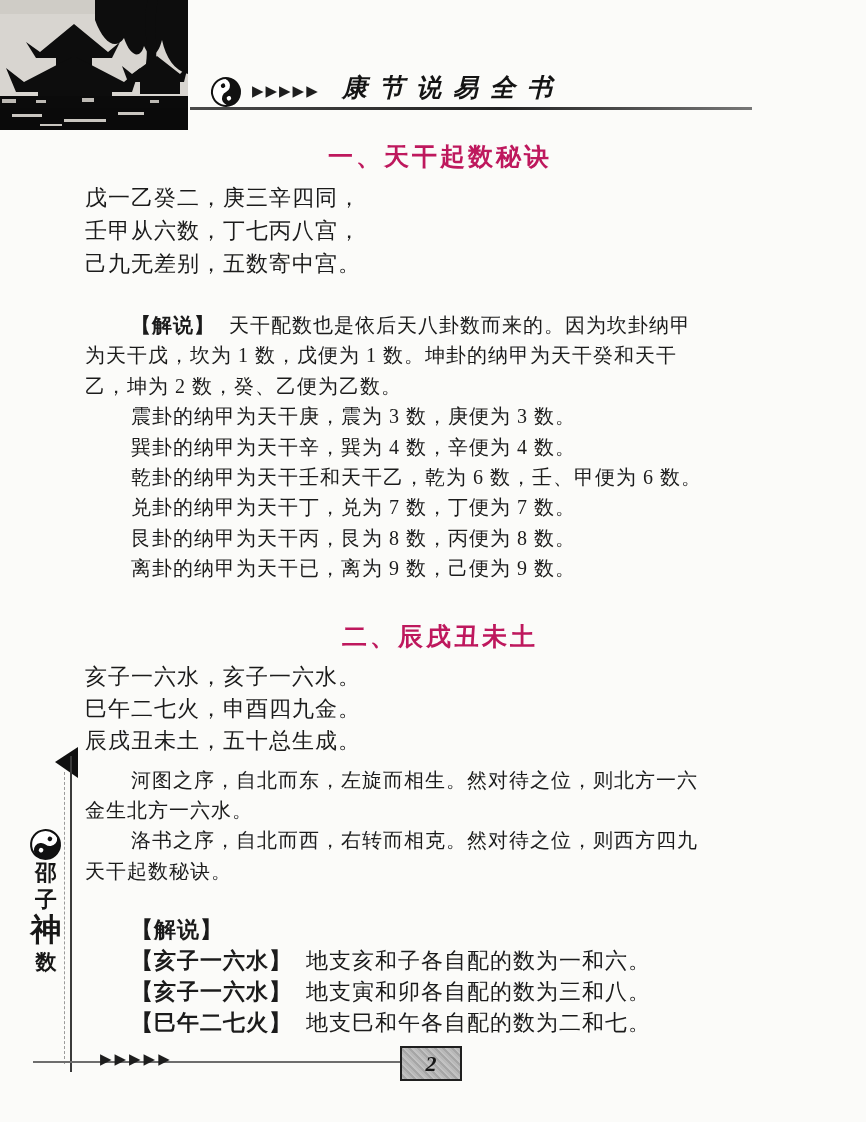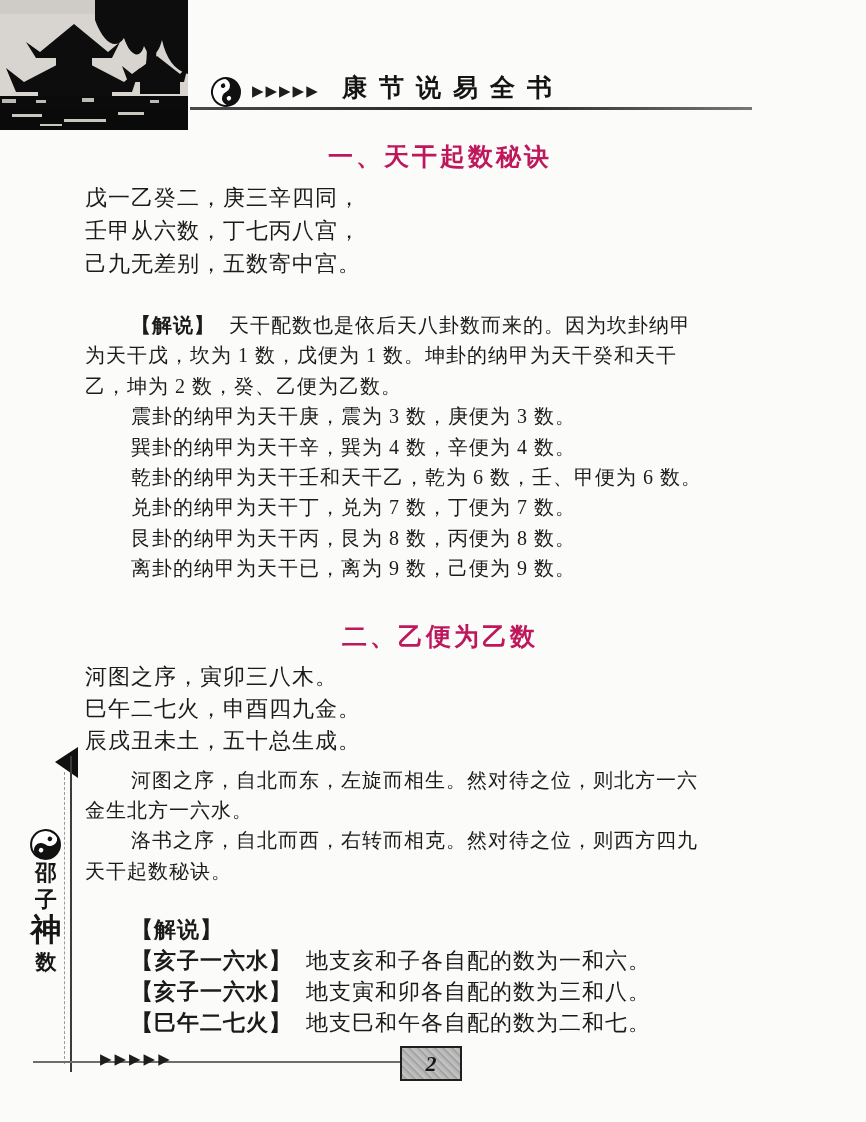--- a/index.html
+++ b/index.html
@@ -10,21 +10,21 @@
     color:#1b1b1b;
   }
   .abs{position:absolute;}
   
   .photo{left:0;top:6;width:188px;height:130px;}
   
   .hdr-yy{left:210px;top:76px;width:32px;height:32px;transform:rotate(-25deg);}
   .hdr-arrows{left:252px;top:82px;font-size:15px;letter-spacing:2px;color:#1d1d1d;
     font-family:"DejaVu Sans",sans-serif;}
   .hdr-title{left:342px;top:71px;font-size:25px;font-weight:bold;letter-spacing:12px;
-    color:#141414;white-space:nowrap;}
+    color:#141414;white-space:nowrap;font-style:italic;}
   .hdr-rule{left:190px;top:107px;width:562px;height:3px;
     background:linear-gradient(to right,#4a4a4a,#222 55%,#777);}
   
   .main{left:85px;top:140px;width:710px;}
   .sec-title{text-align:center;font-size:25px;font-weight:bold;letter-spacing:3px;
     color:#be185d;margin:0 0 8px 0;white-space:nowrap;}
   .verse{text-align:left;font-size:22px;line-height:33px;letter-spacing:1px;}
   .verse div{white-space:nowrap;}
   .body-line{font-size:20px;line-height:30.4px;letter-spacing:1px;white-space:nowrap;}
   .indent{padding-left:46px;}
@@ -117,23 +117,23 @@
     <div class="body-line">乙，坤为 2 数，癸、乙便为乙数。</div>
     <div class="body-line indent">震卦的纳甲为天干庚，震为 3 数，庚便为 3 数。</div>
     <div class="body-line indent">巽卦的纳甲为天干辛，巽为 4 数，辛便为 4 数。</div>
     <div class="body-line indent">乾卦的纳甲为天干壬和天干乙，乾为 6 数，壬、甲便为 6 数。</div>
     <div class="body-line indent">兑卦的纳甲为天干丁，兑为 7 数，丁便为 7 数。</div>
     <div class="body-line indent">艮卦的纳甲为天干丙，艮为 8 数，丙便为 8 数。</div>
     <div class="body-line indent">离卦的纳甲为天干已，离为 9 数，己便为 9 数。</div>
   </div>
 
   <div class="mt-sec2 mt-verse2">
-    <div class="sec-title">二、乙便为乙数</div>
+    <div class="sec-title">二、辰戌丑未土</div>
     <div class="verse">
-      <div>河图之序，寅卯三八木。</div>
+      <div>亥子一六水，亥子一六水。</div>
       <div>巳午二七火，申酉四九金。</div>
       <div>辰戌丑未土，五十总生成。</div>
     </div>
   </div>
 
   <div style="margin-top:8px;">
     <div class="body-line indent">河图之序，自北而东，左旋而相生。然对待之位，则北方一六</div>
     <div class="body-line">金生北方一六水。</div>
     <div class="body-line indent">洛书之序，自北而西，右转而相克。然对待之位，则西方四九</div>
     <div class="body-line">天干起数秘诀。</div>

